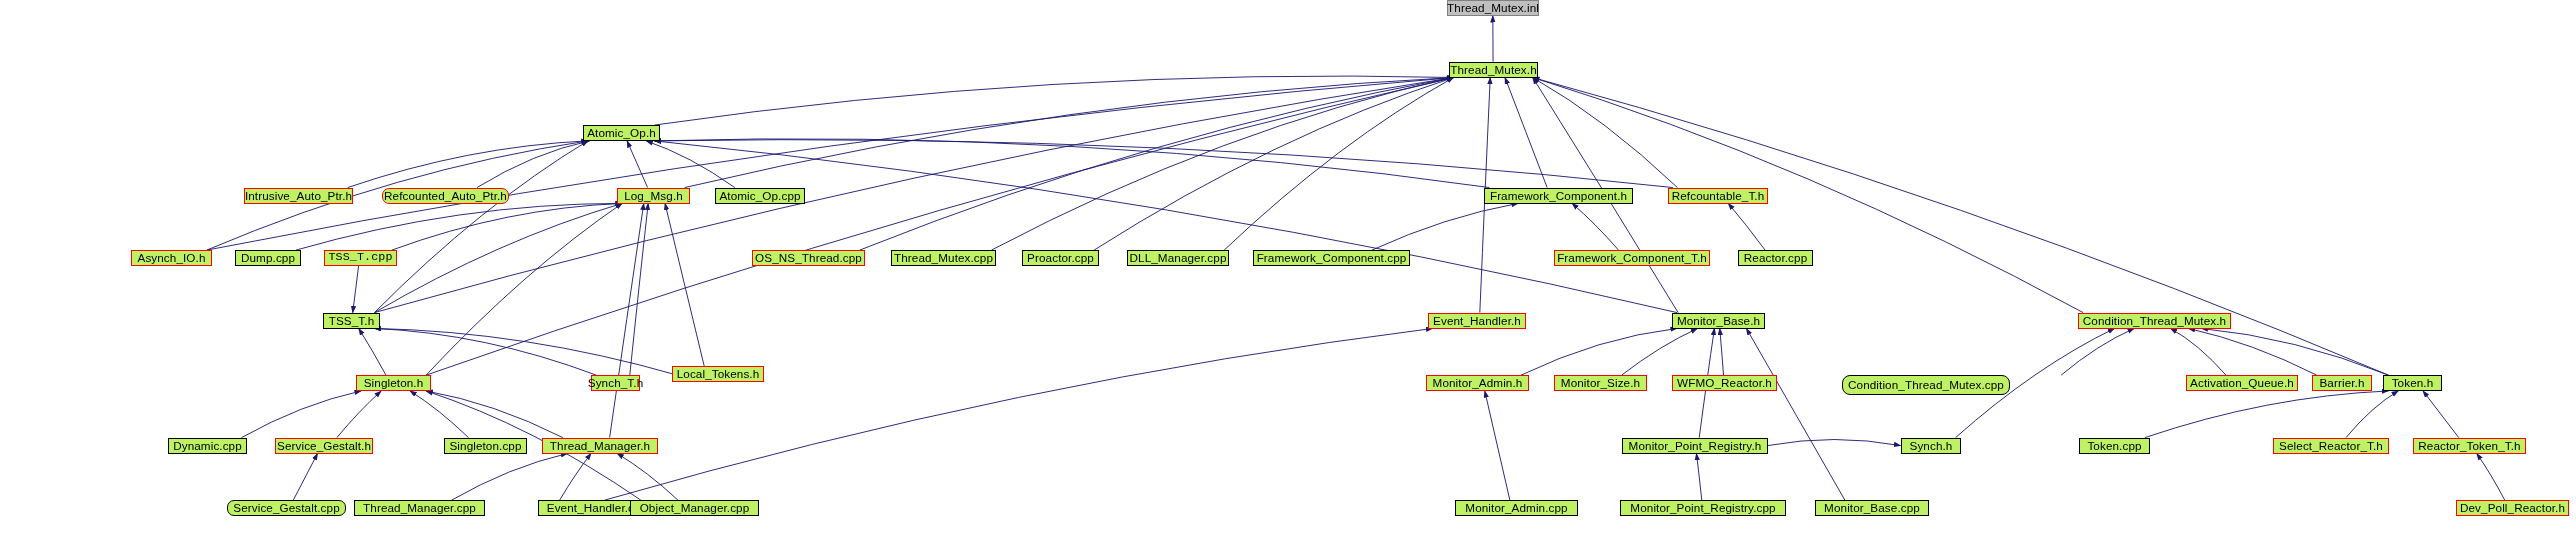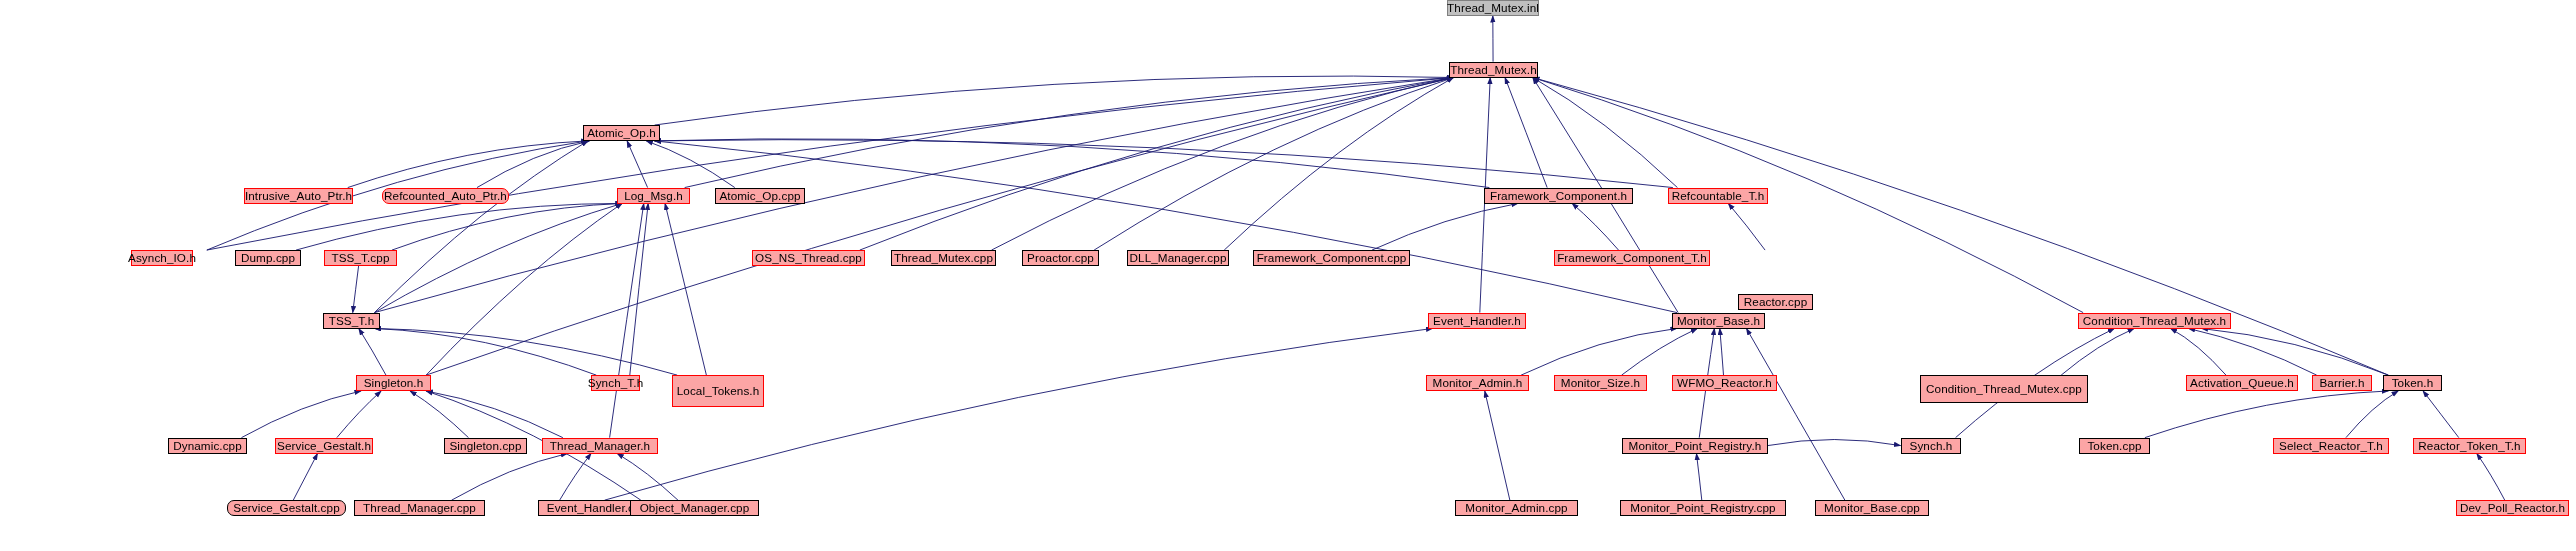--- a/index.html
+++ b/index.html
@@ -19,21 +19,21 @@
     position: absolute;
     left: 0;
     top: 0;
     width: 2576px;
     height: 551px;
     pointer-events: none;
   }
   .gnode {
     position: absolute;
     box-sizing: border-box;
-    background: #fca5a5;
+    background: #bef264;
     border: 0.8px solid #000000;
     display: flex;
     align-items: center;
     justify-content: center;
     white-space: nowrap;
     font-size: 11.7px;
     line-height: 1;
     color: #000000;
     letter-spacing: 0.1px;
     z-index: 5;
@@ -150,81 +150,81 @@
       </div>
       <div class="gnode" style="left: 715px; top: 188px; width: 90px; height: 16px;">
         <span class="label">Atomic_Op.cpp</span>
       </div>
       <div class="gnode" style="left: 1484px; top: 188px; width: 149px; height: 16px;">
         <span class="label">Framework_Component.h</span>
       </div>
       <div class="gnode red" style="left: 1668px; top: 188px; width: 100px; height: 16px;">
         <span class="label">Refcountable_T.h</span>
       </div>
-      <div class="gnode red" style="left: 131px; top: 250px; width: 62px; height: 16px;">
+      <div class="gnode red" style="left: 131px; top: 250px; width: 81px; height: 16px;">
         <span class="label">Asynch_IO.h</span>
       </div>
       <div class="gnode" style="left: 235px; top: 250px; width: 66px; height: 16px;">
         <span class="label">Dump.cpp</span>
       </div>
-      <div class="gnode red" style="left: 324px; top: 250px; width: 73px; height: 16px;">
+      <div class="gnode red" style="left: 324px; top: 250px; width: 73px; height: 16px; font-family: Liberation Mono, monospace;">
         <span class="label">TSS_T.cpp</span>
       </div>
       <div class="gnode red" style="left: 752px; top: 250px; width: 113px; height: 16px;">
         <span class="label">OS_NS_Thread.cpp</span>
       </div>
       <div class="gnode" style="left: 891px; top: 250px; width: 105px; height: 16px;">
         <span class="label">Thread_Mutex.cpp</span>
       </div>
       <div class="gnode" style="left: 1022px; top: 250px; width: 77px; height: 16px;">
         <span class="label">Proactor.cpp</span>
       </div>
       <div class="gnode" style="left: 1127px; top: 250px; width: 102px; height: 16px;">
         <span class="label">DLL_Manager.cpp</span>
       </div>
       <div class="gnode" style="left: 1253px; top: 250px; width: 157px; height: 16px;">
         <span class="label">Framework_Component.cpp</span>
       </div>
       <div class="gnode red" style="left: 1554px; top: 250px; width: 156px; height: 16px;">
         <span class="label">Framework_Component_T.h</span>
       </div>
-      <div class="gnode" style="left: 1738px; top: 250px; width: 75px; height: 16px; margin-top: 44px;">
+      <div class="gnode" style="left: 1738px; top: 250px; width: 75px; height: 16px;">
         <span class="label">Reactor.cpp</span>
       </div>
       <div class="gnode" style="left: 323px; top: 313px; width: 57px; height: 16px;">
         <span class="label">TSS_T.h</span>
       </div>
       <div class="gnode red" style="left: 1428px; top: 313px; width: 98px; height: 16px;">
         <span class="label">Event_Handler.h</span>
       </div>
       <div class="gnode" style="left: 1672px; top: 313px; width: 93px; height: 16px;">
         <span class="label">Monitor_Base.h</span>
       </div>
       <div class="gnode red" style="left: 2078px; top: 313px; width: 153px; height: 16px;">
         <span class="label">Condition_Thread_Mutex.h</span>
       </div>
       <div class="gnode red" style="left: 356px; top: 375px; width: 75px; height: 16px;">
         <span class="label">Singleton.h</span>
       </div>
       <div class="gnode red" style="left: 591px; top: 375px; width: 49px; height: 16px;">
         <span class="label">Synch_T.h</span>
       </div>
-      <div class="gnode red" style="left: 672px; top: 375px; width: 92px; height: 32px;">
+      <div class="gnode red" style="left: 672px; top: 366px; width: 92px; height: 16px;">
         <span class="label">Local_Tokens.h</span>
       </div>
       <div class="gnode red" style="left: 1426px; top: 375px; width: 103px; height: 16px;">
         <span class="label">Monitor_Admin.h</span>
       </div>
       <div class="gnode red" style="left: 1554px; top: 375px; width: 93px; height: 16px;">
         <span class="label">Monitor_Size.h</span>
       </div>
       <div class="gnode red" style="left: 1672px; top: 375px; width: 105px; height: 16px;">
         <span class="label">WFMO_Reactor.h</span>
       </div>
-      <div class="gnode" style="left: 1920px; top: 375px; width: 168px; height: 28px;">
+      <div class="gnode" style="left: 1842px; top: 375px; width: 168px; height: 20px; border-radius: 8px;">
         <span class="label">Condition_Thread_Mutex.cpp</span>
       </div>
       <div class="gnode red" style="left: 2186px; top: 375px; width: 112px; height: 16px;">
         <span class="label">Activation_Queue.h</span>
       </div>
       <div class="gnode red" style="left: 2312px; top: 375px; width: 60px; height: 16px;">
         <span class="label">Barrier.h</span>
       </div>
       <div class="gnode" style="left: 2383px; top: 375px; width: 59px; height: 16px;">
         <span class="label">Token.h</span>

